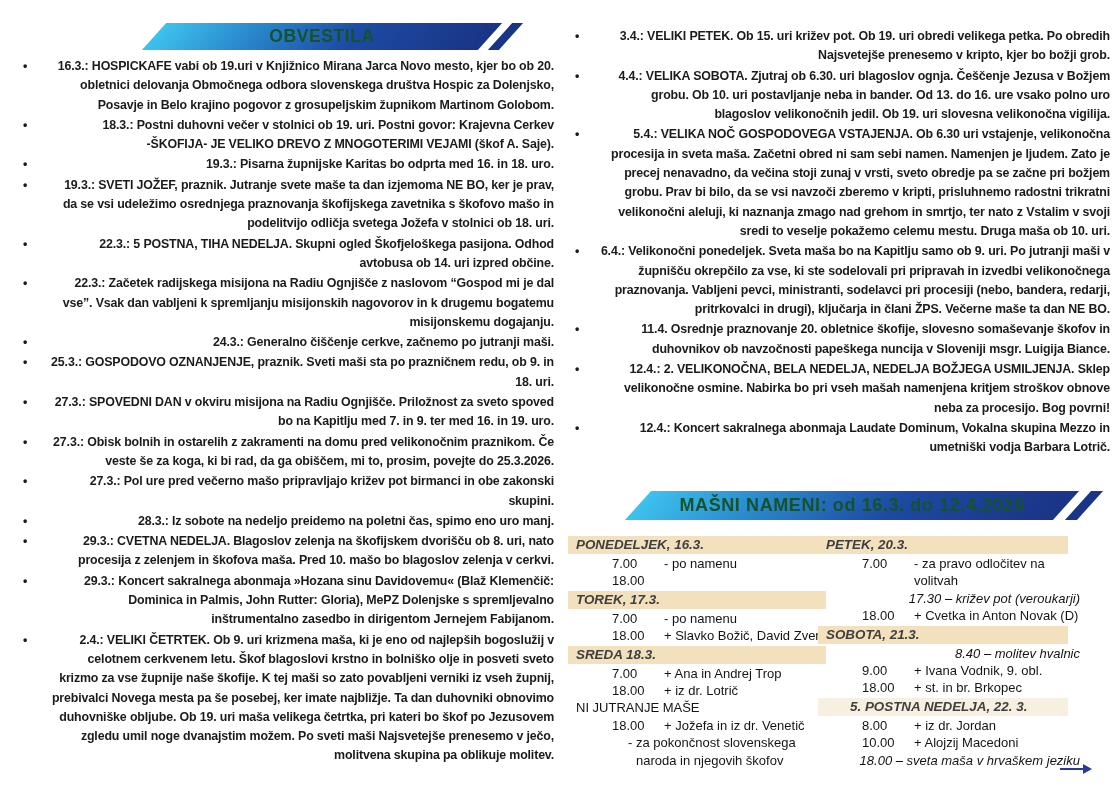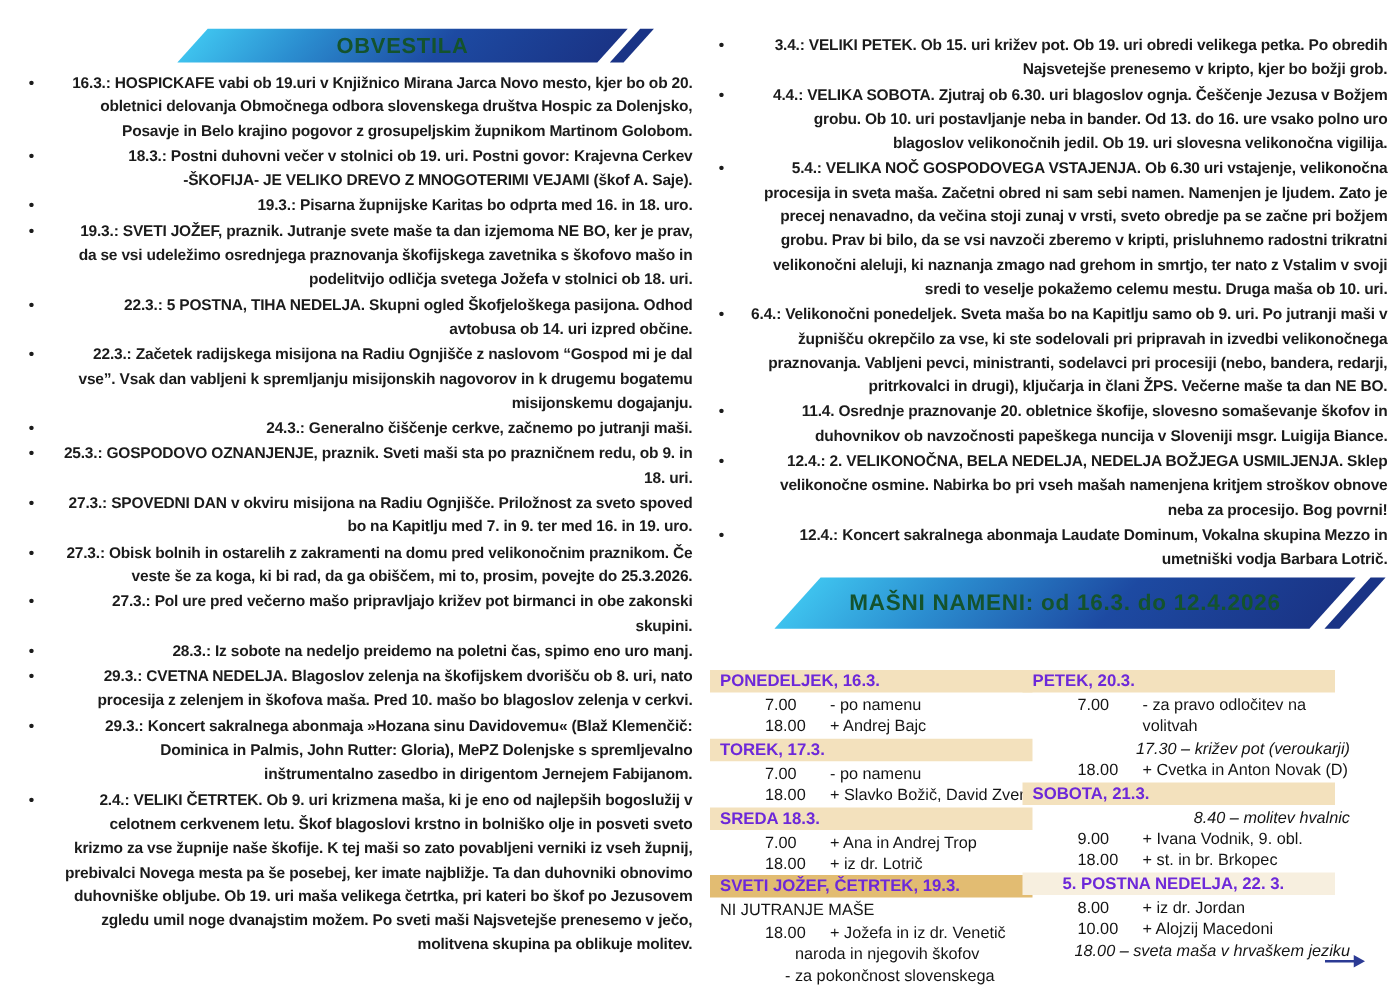--- a/index.html
+++ b/index.html
@@ -21,42 +21,42 @@
   }
   .banner-label{
     position:absolute;top:0;bottom:0;
     display:flex;align-items:center;justify-content:center;
     color:#14532d;font-weight:bold;letter-spacing:.6px;white-space:nowrap;
   }
   #banner-obvestila{left:138px;top:23px;width:382px;height:27px;}
   #banner-obvestila .banner-main{left:16px;width:336px;}
   #banner-obvestila .banner-accent{left:362px;width:11px;}
   #banner-obvestila .banner-label{left:16px;width:336px;font-size:17.5px;}
-  #banner-masni{left:620px;top:462px;width:490px;height:41px;}
+  #banner-masni{left:620px;top:491px;width:490px;height:29px;}
   #banner-masni .banner-main{left:18px;width:428px;}
   #banner-masni .banner-accent{left:458px;width:12px;}
   #banner-masni .banner-label{left:18px;width:428px;font-size:18px;}
   
   .ann-list{
     list-style:none;margin:0;padding:0;position:absolute;
     font-size:12.4px;font-weight:bold;line-height:19.3px;letter-spacing:-0.15px;
   }
   #ann-left{left:20px;top:57px;width:534px;}
   #ann-right{left:572px;top:27px;width:538px;}
   .ann-item{display:flex;margin:0 0 1px 0;}
   .bullet{width:25px;flex:0 0 25px;text-align:left;padding-left:3px;}
   .ann-text{flex:1;text-align:right;}
   
   .mass-col{position:absolute;font-size:13px;line-height:17.4px;color:#141414;}
   #mass-left{left:568px;top:535px;width:270px;}
   #mass-right{left:818px;top:535px;width:262px;}
   .mrow{padding-left:8px;}
   .mheader{
     font-weight:bold;font-size:13.4px;line-height:18px;
-    color:#6d28d9;margin:1px 12px 1px 0;
+    color:#404040;margin:1px 12px 1px 0;font-style:italic;
   }
   .bg-beige{background:#f3e1bd;}
   .bg-gold{background:#e2bc72;}
   .bg-cream{background:#f7efdf;padding-left:32px;}
   .mrow{display:block;}
   .mentry{display:flex;}
   .mtime{flex:0 0 52px;margin-left:36px;}
   .mtext{flex:1;}
   .mitalic{font-style:italic;text-align:right;}
   .mnote{}
@@ -182,48 +182,46 @@
 </div>
 
 <div class="mass-col" id="mass-left">
     <div class="mrow mheader bg-beige">PONEDELJEK, 16.3.</div>
     <div class="mrow mentry">
       <span class="mtime">7.00</span>
       <span class="mtext">- po namenu</span>
     </div>
     <div class="mrow mentry">
       <span class="mtime">18.00</span>
-      <span class="mtext">+ Andrej Bajc</span>
     </div>
     <div class="mrow mheader bg-beige">TOREK,  17.3.</div>
     <div class="mrow mentry">
       <span class="mtime">7.00</span>
       <span class="mtext">- po namenu</span>
     </div>
     <div class="mrow mentry">
       <span class="mtime">18.00</span>
       <span class="mtext">+ Slavko Božič, David Zver</span>
     </div>
     <div class="mrow mheader bg-beige">SREDA  18.3.</div>
     <div class="mrow mentry">
       <span class="mtime">7.00</span>
       <span class="mtext">+ Ana in Andrej Trop</span>
     </div>
     <div class="mrow mentry">
       <span class="mtime">18.00</span>
       <span class="mtext">+ iz dr. Lotrič</span>
     </div>
-    <div class="mrow mheader bg-gold">SVETI  JOŽEF, ČETRTEK, 19.3.</div>
     <div class="mrow mnote">NI JUTRANJE MAŠE</div>
     <div class="mrow mentry">
       <span class="mtime">18.00</span>
       <span class="mtext">+ Jožefa in iz dr. Venetič</span>
     </div>
+    <div class="mrow mcont lvl1">- za pokončnost slovenskega</div>
     <div class="mrow mcont lvl2">naroda in njegovih škofov</div>
-    <div class="mrow mcont lvl1">- za pokončnost slovenskega</div>
   </div>
 <div class="mass-col" id="mass-right">
     <div class="mrow mheader bg-beige">PETEK, 20.3.</div>
     <div class="mrow mentry">
       <span class="mtime">7.00</span>
       <span class="mtext">- za pravo odločitev na volitvah</span>
     </div>
     <div class="mrow mitalic">17.30 – križev pot (veroukarji)</div>
     <div class="mrow mentry">
       <span class="mtime">18.00</span>

